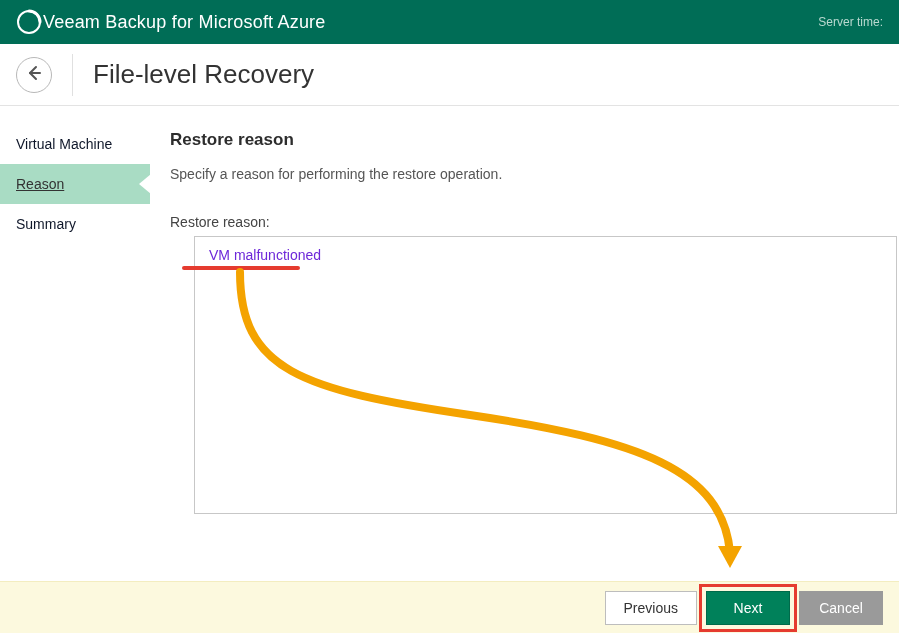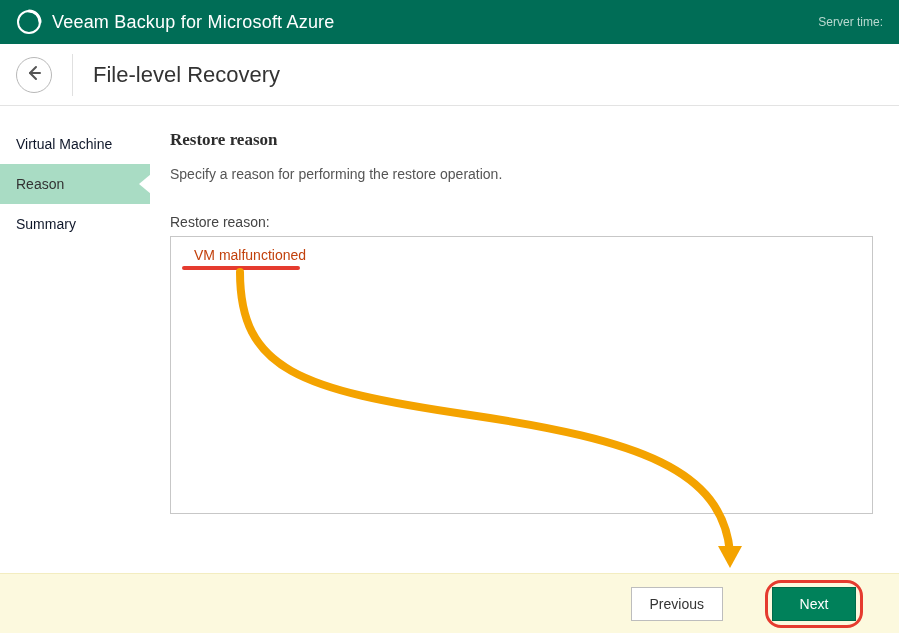--- a/index.html
+++ b/index.html
@@ -18,21 +18,21 @@
       height: 44px;
       display: flex;
       align-items: center;
       padding: 0 16px;
       color: #fff;
       justify-content: space-between;
     }
     .brand {
       display: flex;
       align-items: center;
-      gap: 10px;
+      gap: 1px;
     }
     .brand-icon svg { display:block; }
     .brand-title {
       font-size: 18px;
       font-weight: 400;
       letter-spacing: .2px;
     }
     .server-time {
       text-align: left;
       color: #cfe5df;
@@ -53,21 +53,21 @@
       border: 1px solid #b8b8b8;
       border-radius: 50%;
       display: flex; align-items: center; justify-content: center;
       background: #fff;
       cursor: pointer;
     }
     .vr {
       width: 1px; height: 42px; background: #e0e0e0;
     }
     .page-title {
-      font-size: 22px;
+      font-size: 26px;
       font-weight: 400;
       color: #333;
     }
     .body-row {
       display: flex;
       height: calc(633px - 44px - 62px - 60px);
     }
     .sidebar {
       width: 150px;
       padding-top: 18px;
@@ -76,96 +76,96 @@
     .sidebar-item {
       padding: 12px 16px;
       cursor: pointer;
       color: #0f172a;
       font-size: 14px;
       position: relative;
     }
     .sidebar-item.active {
       background: #a9dcc4;
       color: #333;
+      text-decoration: underline;
     }
     .sidebar-item.active::after {
       content: "";
       position: absolute;
       right: -1px; top: 50%;
       transform: translateY(-50%);
       width: 0; height: 0;
       border-top: 10px solid transparent;
       border-bottom: 10px solid transparent;
       border-right: 12px solid #fff;
     }
     .main {
       flex: 1;
       padding: 24px 26px 0 20px;
     }
     .section-title {
       font-size: 17px;
       font-weight: 700;
       color: #2d2d2d;
       margin-bottom: 6px;
-      font-family: Liberation Serif, serif;
     }
     .section-desc {
       color: #555;
       margin-bottom: 22px;
       margin-top: 16px;
     }
     .field-label {
       color: #444;
       margin-bottom: 6px;
       margin-top: 32px;
     }
     .reason-box {
       border: 1px solid #c7c7c7;
       height: 278px;
-      padding: 10px 23px;
-      font-size: 14px;
-      color: #c2410c;
+      padding: 10px 14px;
+      font-size: 14px;
+      color: #6d28d9;
       background: #fff;
       resize: none;
       width: 100%;
       font-family: inherit;
       outline: none;
+      margin-left: 24px;
     }
     .footer {
       position: absolute;
       left: 0; right: 0; bottom: 0;
-      height: 60px;
+      height: 52px;
       background: #fcf9de;
       display: flex;
       align-items: center;
       justify-content: flex-end;
-      gap: 8px;
-      padding: 0 36px;
+      gap: 2px;
+      padding: 0 16px;
       border-top: 1px solid #f3edc0;
     }
     .btn {
       height: 34px;
       min-width: 84px;
       padding: 0 18px;
       font-size: 14px;
       cursor: pointer;
       display: inline-flex;
       align-items: center;
       justify-content: center;
       border: 1px solid transparent;
     }
     .btn-prev { background: #fff; border-color: #bdbdbd; color: #333; }
     .btn-next { background: #00815a; color: #fff; border-color: #006a4a; }
     .btn-cancel { background: #9a9a9a; color: #fff; }
     .next-highlight {
       position: relative;
       padding: 4px;
       border: 3px solid #e53b2f;
-      border-radius: 16px;
-      margin-left: 34px;
+      border-radius: 0;
     }
     
     .annot {
       position: absolute;
       pointer-events: none;
       z-index: 50;
     }
     .annot svg { display:block; }
   </style>
 </head>
@@ -218,20 +218,21 @@
     <div class="field-label">Restore reason:</div>
     <textarea class="reason-box" style="">VM malfunctioned</textarea>
   </div>
 </div>
 
 <div class="footer">
   <button class="btn btn-prev">Previous</button>
   <span class="next-highlight">
     <button class="btn btn-next">Next</button>
   </span>
+  <button class="btn btn-cancel">Cancel</button>
 </div>
 
 <div class="annot" style="left:0; top:0; width:899px; height:633px;">
   <svg width="899" height="633">
 
     <line x1="184" y1="268" x2="298" y2="268" stroke="#e53b2f" stroke-width="4" stroke-linecap="round"></line>
 
     <path d="M 240 272
              C 240 370, 300 390, 470 415
              C 640 440, 722 470, 730 552" fill="none" stroke="#f4a300" stroke-width="8" stroke-linecap="round"></path>

